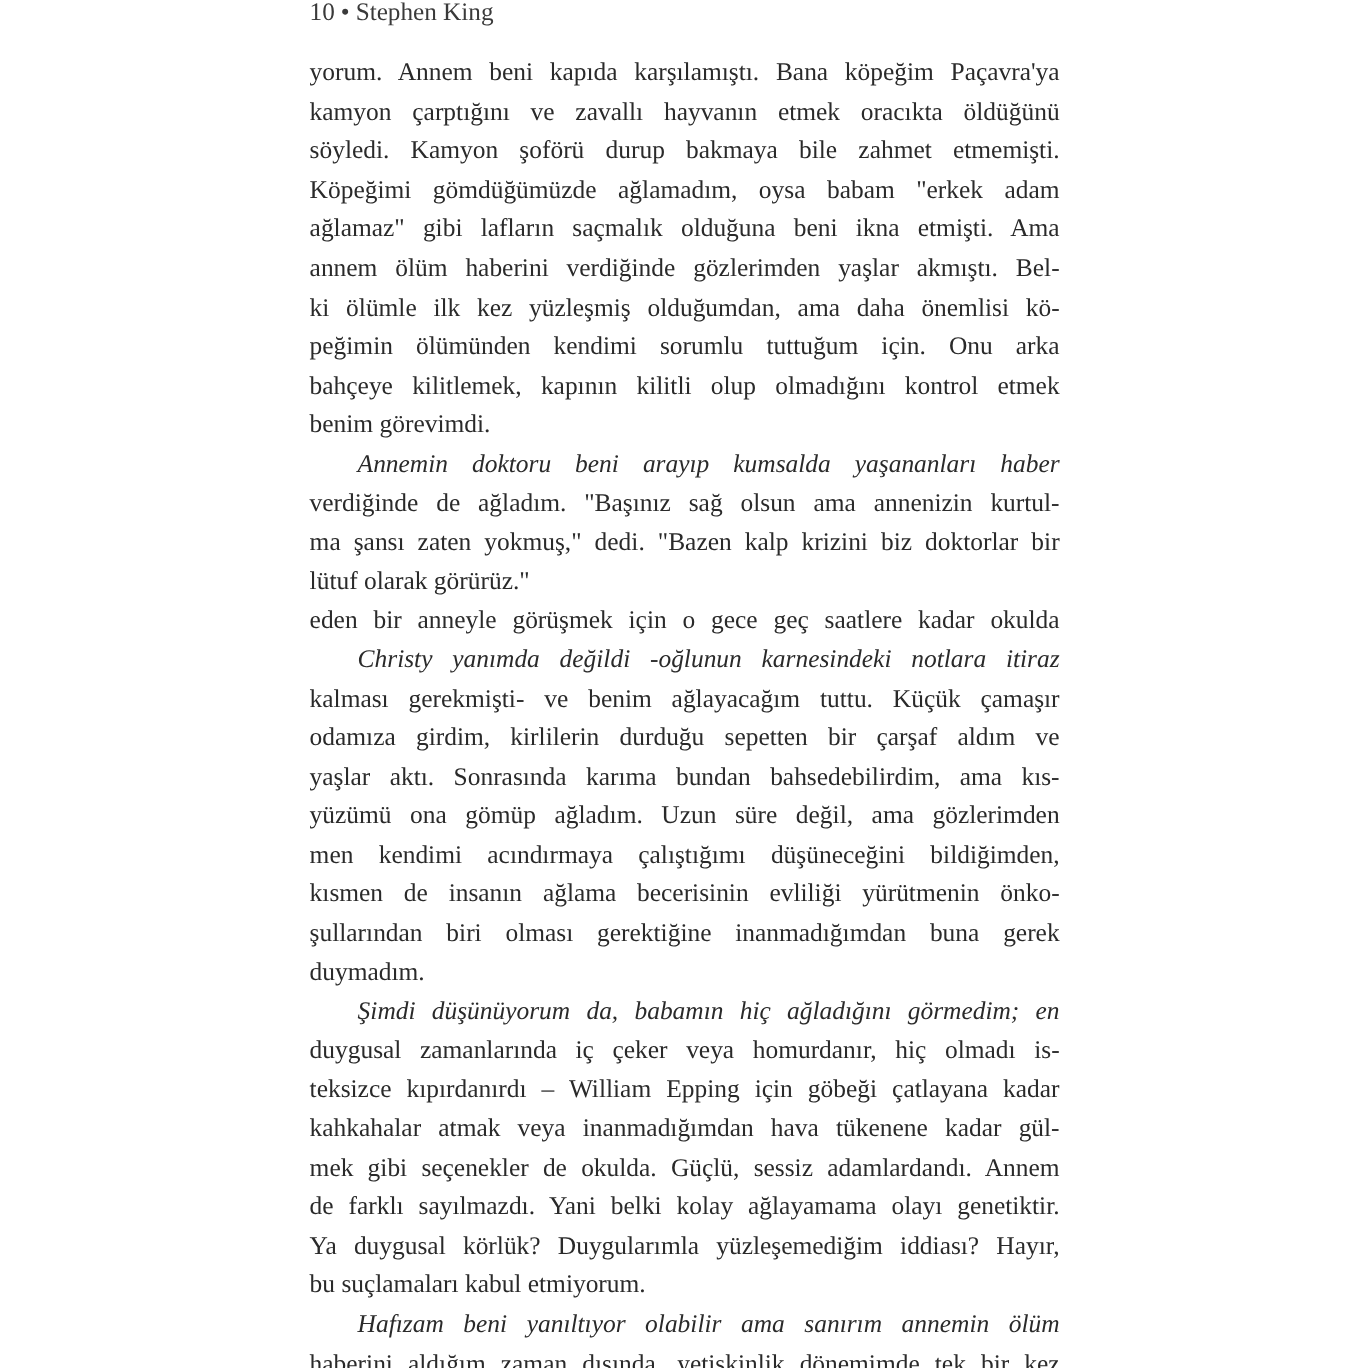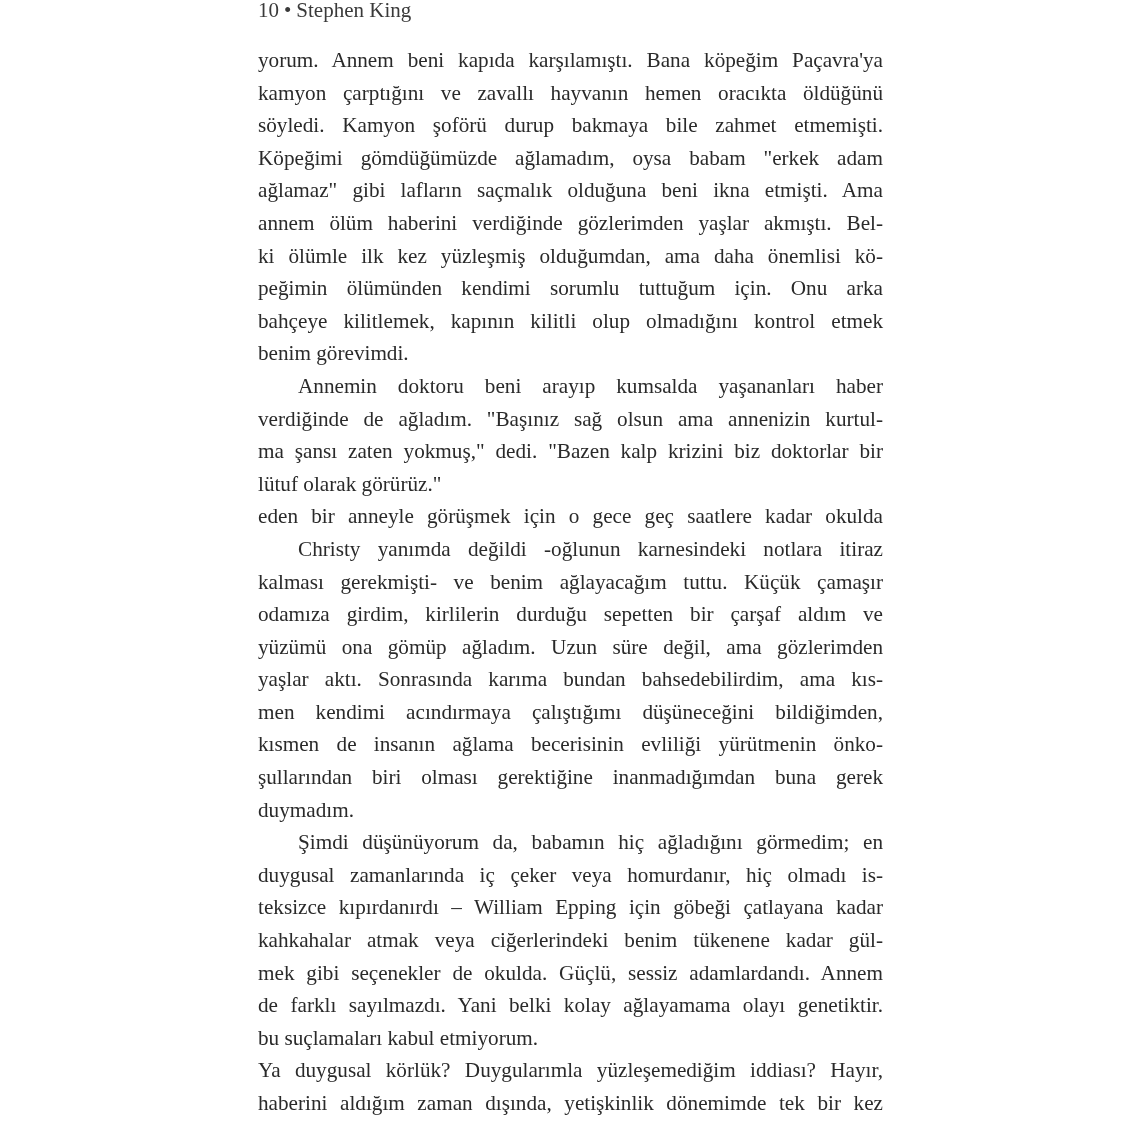--- a/index.html
+++ b/index.html
@@ -47,35 +47,36 @@
       white-space: nowrap;
       text-align: justify;
       text-align-last: justify;
     }
     .line.last {
       text-align-last: left;
       font-family: Liberation Serif, serif;
     }
     .line.indent {
       text-indent: 40px;
+      font-style: italic;
     }
   </style>
 </head>
 <body>
 
 <div class="page">
   <div class="running-head">
     <span>10</span><span class="sep">•</span><span>Stephen King</span>
   </div>
 
   <div class="body-text">
 
     <div>
       <span class="line">yorum. Annem beni kapıda karşılamıştı. Bana köpeğim Paçavra'ya</span>
-      <span class="line">kamyon çarptığını ve zavallı hayvanın hemen oracıkta öldüğünü</span>
+      <span class="line">kamyon çarptığını ve zavallı hayvanın etmek oracıkta öldüğünü</span>
       <span class="line">söyledi. Kamyon şoförü durup bakmaya bile zahmet etmemişti.</span>
       <span class="line">Köpeğimi gömdüğümüzde ağlamadım, oysa babam "erkek adam</span>
       <span class="line">ağlamaz" gibi lafların saçmalık olduğuna beni ikna etmişti. Ama</span>
       <span class="line">annem ölüm haberini verdiğinde gözlerimden yaşlar akmıştı. Bel-</span>
       <span class="line">ki ölümle ilk kez yüzleşmiş olduğumdan, ama daha önemlisi kö-</span>
       <span class="line">peğimin ölümünden kendimi sorumlu tuttuğum için. Onu arka</span>
       <span class="line">bahçeye kilitlemek, kapının kilitli olup olmadığını kontrol etmek</span>
       <span class="line last">benim görevimdi.</span>
     </div>
 
@@ -84,36 +85,37 @@
       <span class="line">verdiğinde de ağladım. "Başınız sağ olsun ama annenizin kurtul-</span>
       <span class="line">ma şansı zaten yokmuş," dedi. "Bazen kalp krizini biz doktorlar bir</span>
       <span class="line last">lütuf olarak görürüz."</span>
     </div>
 
     <div>
       <span class="line">eden bir anneyle görüşmek için o gece geç saatlere kadar okulda</span>
       <span class="line indent">Christy yanımda değildi -oğlunun karnesindeki notlara itiraz</span>
       <span class="line">kalması gerekmişti- ve benim ağlayacağım tuttu. Küçük çamaşır</span>
       <span class="line">odamıza girdim, kirlilerin durduğu sepetten bir çarşaf aldım ve</span>
+      <span class="line">yaşlar aktı. Sonrasında karıma bundan bahsedebilirdim, ama kıs-</span>
       <span class="line">yüzümü ona gömüp ağladım. Uzun süre değil, ama gözlerimden</span>
-      <span class="line">yaşlar aktı. Sonrasında karıma bundan bahsedebilirdim, ama kıs-</span>
       <span class="line">men kendimi acındırmaya çalıştığımı düşüneceğini bildiğimden,</span>
       <span class="line">kısmen de insanın ağlama becerisinin evliliği yürütmenin önko-</span>
       <span class="line">şullarından biri olması gerektiğine inanmadığımdan buna gerek</span>
       <span class="line last">duymadım.</span>
     </div>
 
     <div>
       <span class="line indent">Şimdi düşünüyorum da, babamın hiç ağladığını görmedim; en</span>
       <span class="line">duygusal zamanlarında iç çeker veya homurdanır, hiç olmadı is-</span>
       <span class="line">teksizce kıpırdanırdı – William Epping için göbeği çatlayana kadar</span>
-      <span class="line">kahkahalar atmak veya ciğerlerindeki benim tükenene kadar gül-</span>
+      <span class="line">kahkahalar atmak veya inanmadığımdan hava tükenene kadar gül-</span>
       <span class="line">mek gibi seçenekler de okulda. Güçlü, sessiz adamlardandı. Annem</span>
       <span class="line">de farklı sayılmazdı. Yani belki kolay ağlayamama olayı genetiktir.</span>
+      <span class="line">Ya duygusal körlük? Duygularımla yüzleşemediğim iddiası? Hayır,</span>
       <span class="line last">bu suçlamaları kabul etmiyorum.</span>
-      <span class="line">Ya duygusal körlük? Duygularımla yüzleşemediğim iddiası? Hayır,</span>
     </div>
 
     <div>
+      <span class="line indent">Hafızam beni yanıltıyor olabilir ama sanırım annemin ölüm</span>
       <span class="line">haberini aldığım zaman dışında, yetişkinlik dönemimde tek bir kez</span>
     </div>
   </div>
 </div>
 
 </body></html>

